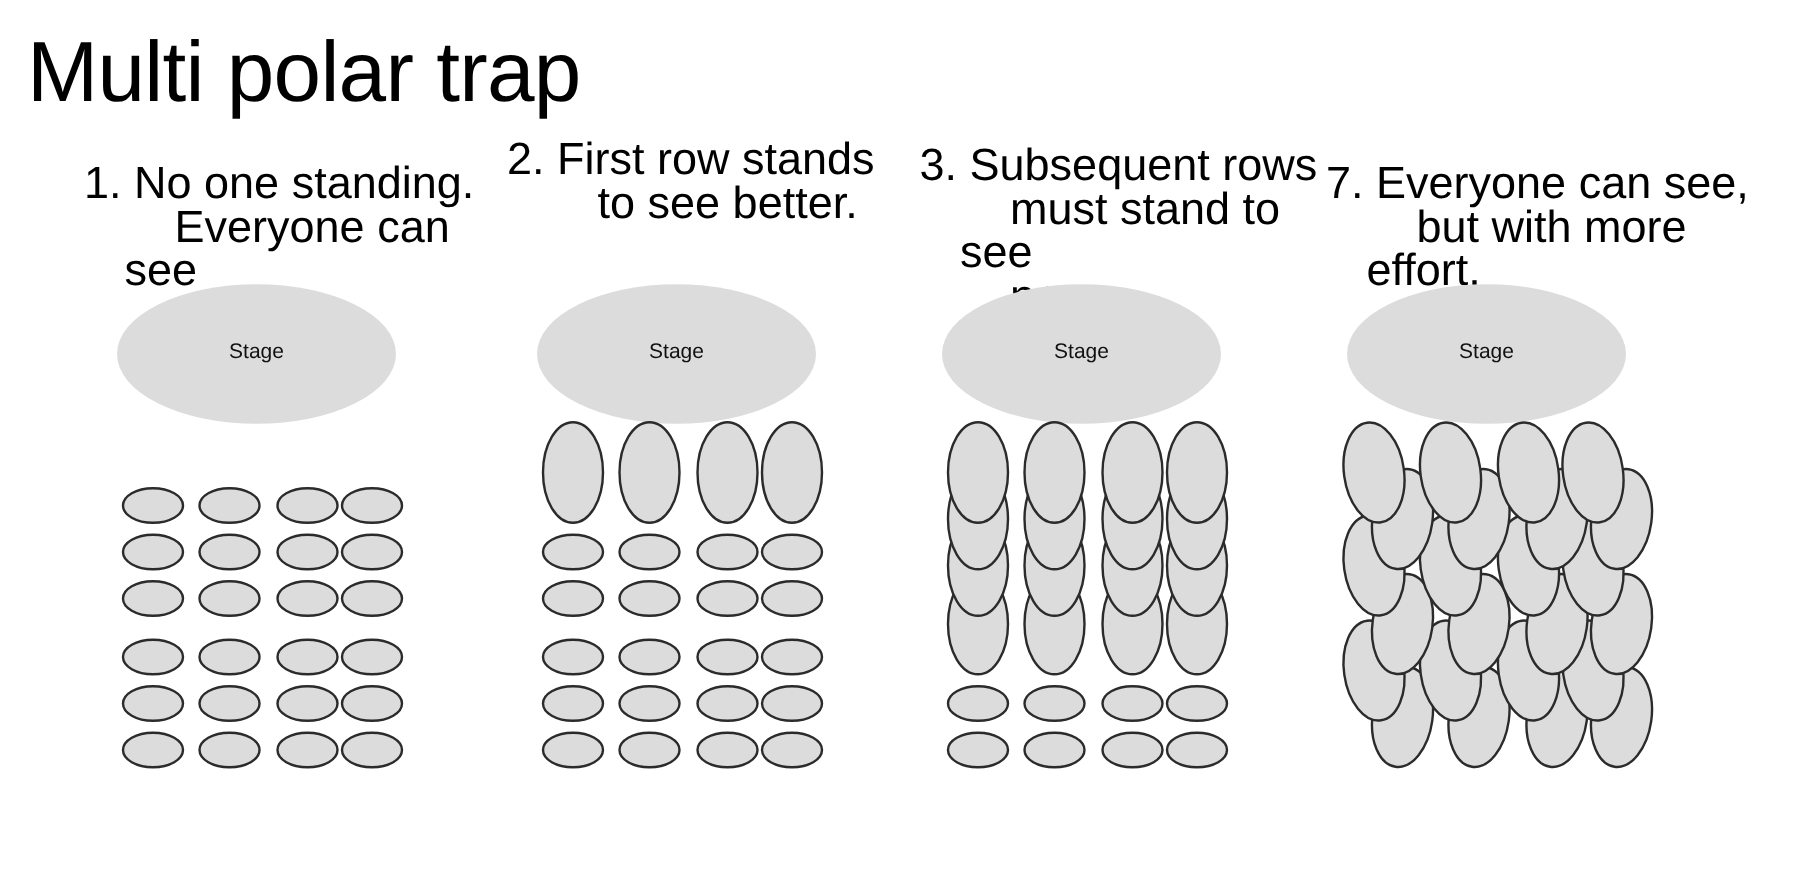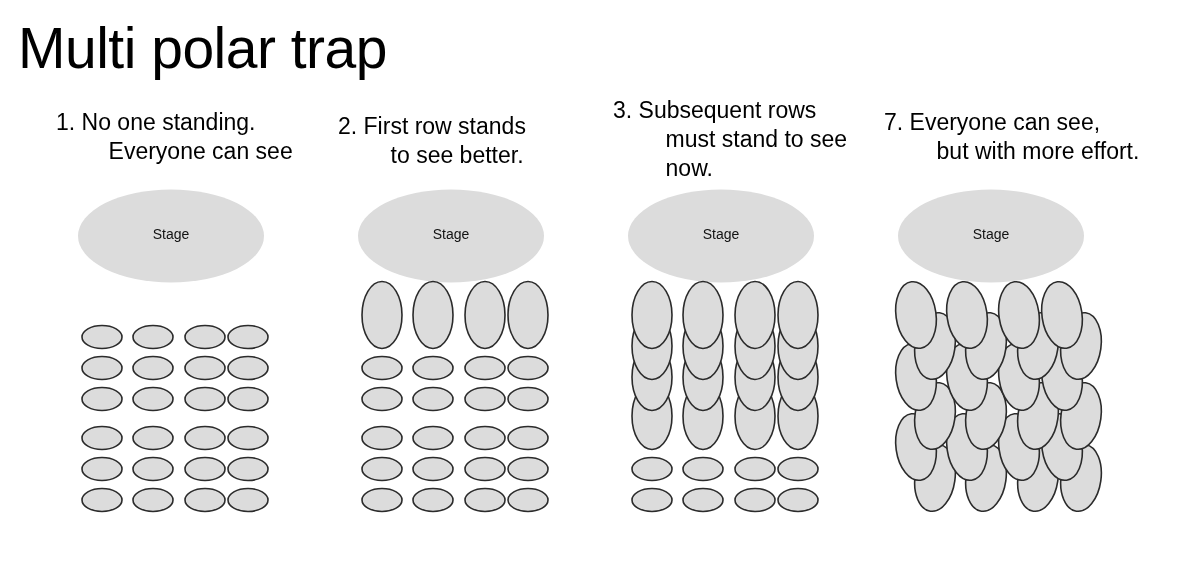--- a/index.html
+++ b/index.html
@@ -55,21 +55,21 @@
     transform: rotate(-90deg);
     transform-origin: left bottom;
   }
   .panel {
     position: absolute;
     top: 0;
     height: 587px;
   }
   .panel-caption {
     position: absolute;
-    font-size: 23px;
+    font-size: 30px;
     line-height: 29px;
     font-weight: 400;
     color: #000000;
     padding-left: 27px;
     text-indent: -27px;
     white-space: pre-wrap;
   }
   .panel-figure {
     position: absolute;
     left: 0;
@@ -129,21 +129,21 @@
             <ellipse class="person" cx="127" cy="189" rx="20" ry="11.5"></ellipse>
             <ellipse class="person" cx="170" cy="189" rx="20" ry="11.5"></ellipse>
             <ellipse class="person" cx="24" cy="158" rx="20" ry="11.5"></ellipse>
             <ellipse class="person" cx="75" cy="158" rx="20" ry="11.5"></ellipse>
             <ellipse class="person" cx="127" cy="158" rx="20" ry="11.5"></ellipse>
             <ellipse class="person" cx="170" cy="158" rx="20" ry="11.5"></ellipse>
           </svg>
         </div>
       </div>
       <div class="panel" style="left: 0px;">
-        <div class="panel-caption" style="left: 338px; top: 112px; width: 260px;">2. First row stands
+        <div class="panel-caption" style="left: 338px; top: 92px; width: 260px;">2. First row stands
     to see better.</div>
         <div class="panel-figure" style="left: 358px;">
           <svg width="210" height="350" viewBox="0 0 210 350">
             <ellipse class="stage-shape" cx="93" cy="57" rx="93" ry="46.5"></ellipse>
             <text class="stage-text" x="93" y="56">Stage</text>
             <ellipse class="person" cx="24" cy="321" rx="20" ry="11.5"></ellipse>
             <ellipse class="person" cx="75" cy="321" rx="20" ry="11.5"></ellipse>
             <ellipse class="person" cx="127" cy="321" rx="20" ry="11.5"></ellipse>
             <ellipse class="person" cx="170" cy="321" rx="20" ry="11.5"></ellipse>
             <ellipse class="person" cx="24" cy="290" rx="20" ry="11.5"></ellipse>

